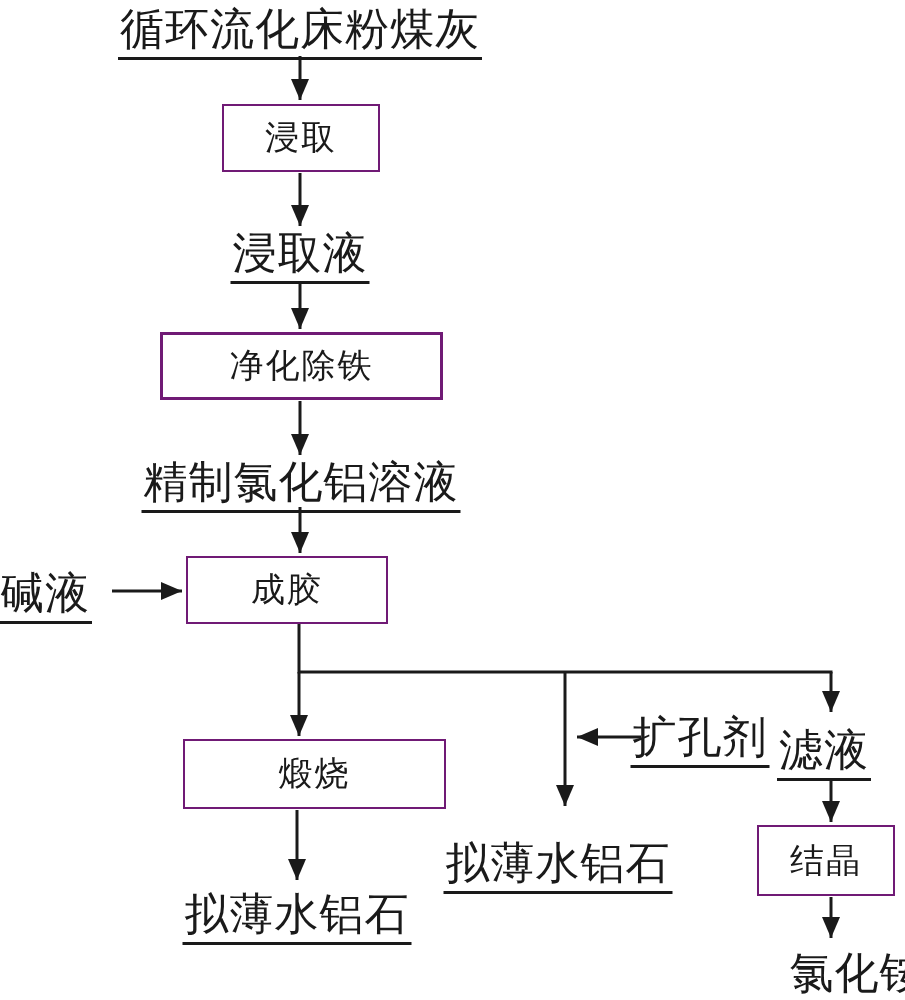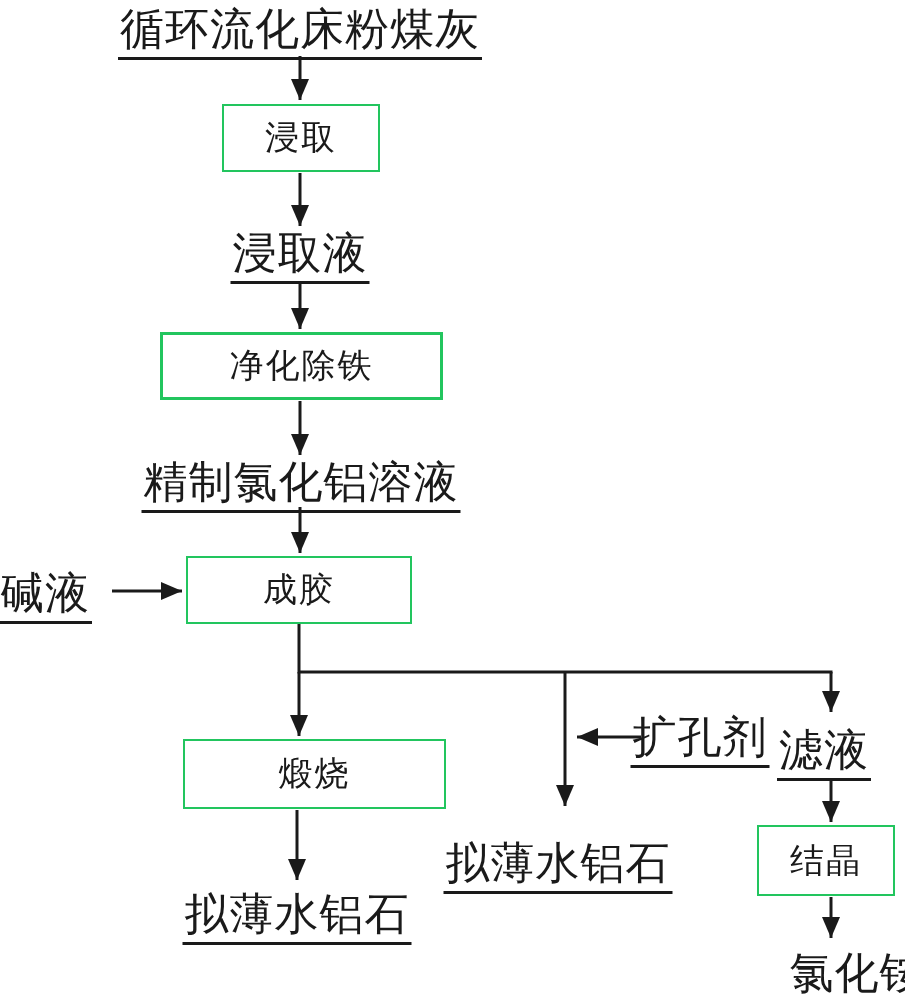--- a/index.html
+++ b/index.html
@@ -18,21 +18,21 @@
   }
   .connectors {
     position: absolute;
     left: 0;
     top: 0;
     width: 905px;
     height: 1000px;
   }
   .node {
     position: absolute;
-    border: 2px solid #22c55e;
+    border: 2px solid #701a75;
     background: #ffffff;
     display: flex;
     align-items: center;
     justify-content: center;
     font-size: 34px;
     letter-spacing: 2px;
     white-space: nowrap;
     box-sizing: border-box;
   }
   .node.thick { border-width: 3px; }
@@ -91,19 +91,19 @@
   <div class="label" style="left:558px; top:840px;">拟薄水铝石</div>
 
   <div class="label" style="left:297px; top:891px;">拟薄水铝石</div>
 
   <div class="label" style="left:829px; top:950px;margin-left:28px;">氯化铵</div>
 
   <div class="node" style="left:222px; top:104px; width:158px; height:68px;">浸取</div>
 
   <div class="node thick" style="left:160px; top:332px; width:283px; height:68px;">净化除铁</div>
 
-  <div class="node" style="left:186px; top:556px; width:226px; height:68px;">成胶</div>
+  <div class="node" style="left:186px; top:556px; width:202px; height:68px;">成胶</div>
 
   <div class="node" style="left:183px; top:739px; width:263px; height:70px;">煅烧</div>
 
   <div class="node" style="left:757px; top:825px; width:138px; height:71px;">结晶</div>
 
 </div>
 
 </body></html>

